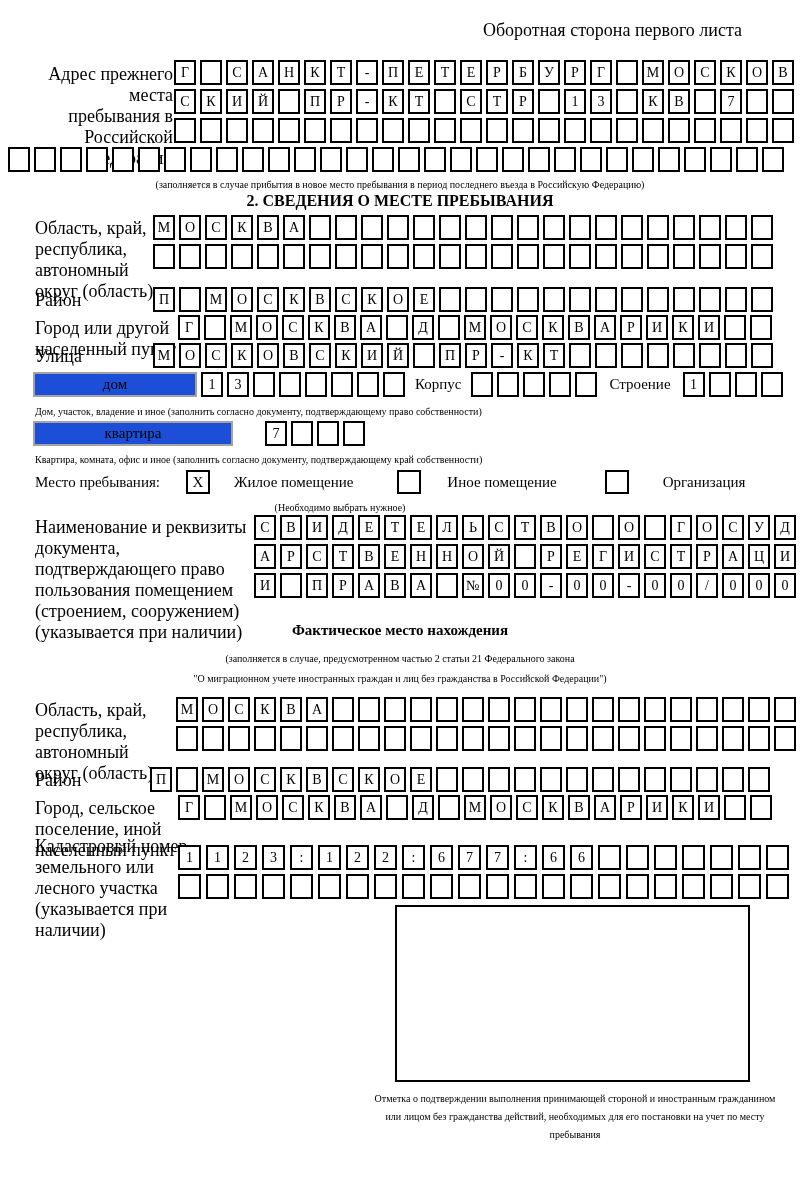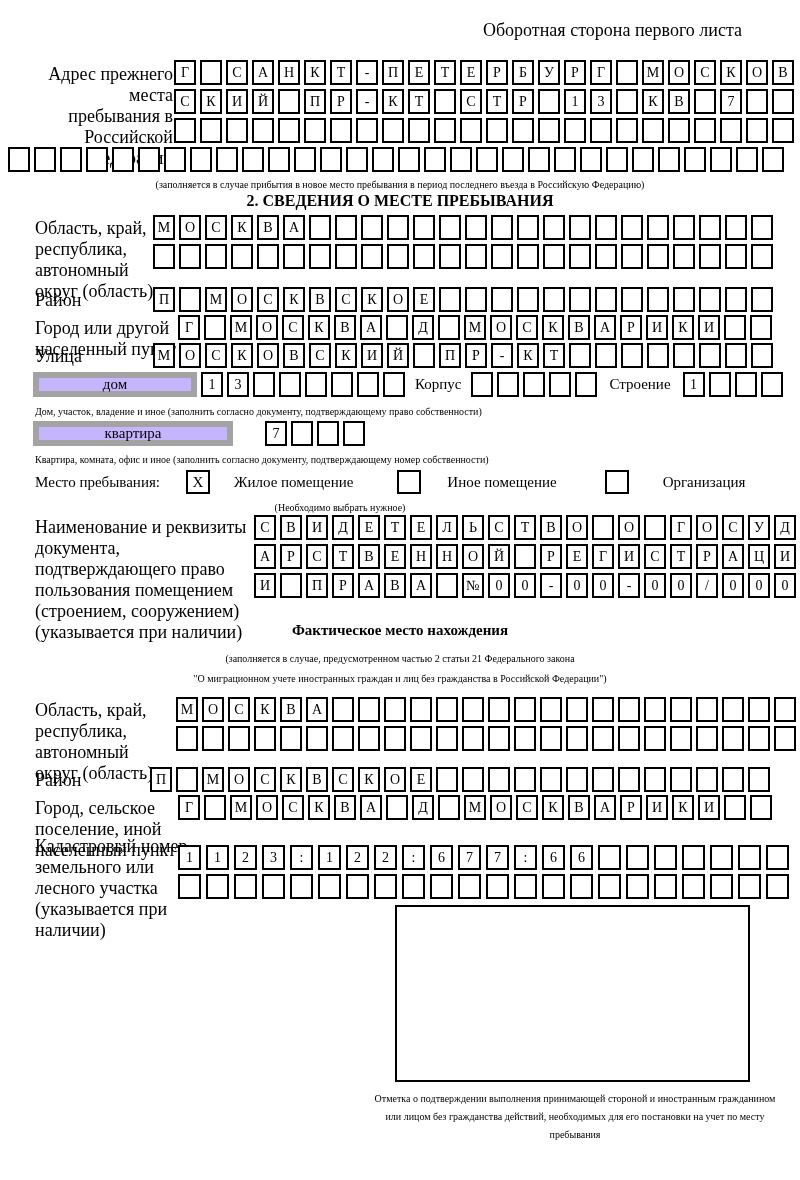--- a/index.html
+++ b/index.html
@@ -17,22 +17,22 @@
   .rows-col{display:flex;flex-direction:column;gap:4px;}
   .boxrow{display:flex;gap:4px;}
   .cell{
     box-sizing:border-box;flex:none;width:22px;height:25px;
     border:2px solid #000;display:flex;align-items:center;justify-content:center;
     font-size:14px;background:#fff;
   }
   .cad .cell{width:23px;}
   .cad{gap:5px;}
   .widebox{
-    box-sizing:border-box;flex:none;height:25px;border:6px solid #a3a3a3;
-    display:flex;align-items:center;justify-content:center;font-size:15px;background:#c4b5fd;
+    box-sizing:border-box;flex:none;height:25px;border:2px solid #a3a3a3;
+    display:flex;align-items:center;justify-content:center;font-size:15px;background:#1d4ed8;
   }
   .inline-lab{font-size:15px;white-space:nowrap;}
   .chk{
     box-sizing:border-box;flex:none;width:24px;height:24px;border:2px solid #000;
     display:flex;align-items:center;justify-content:center;font-size:15px;background:#fff;
   }
   .hrow{display:flex;align-items:center;gap:4px;}
   .stamp{box-sizing:border-box;border:2px solid #000;background:#fff;}
 </style>
 </head>
@@ -330,21 +330,21 @@
 
   <div class="abs hrow" style="top:421px;left:33px;gap:32px;">
     <div class="widebox" style="width:200px;">квартира</div>
     <div class="boxrow">
         <span class="cell">7</span>
         <span class="cell"></span>
         <span class="cell"></span>
         <span class="cell"></span>
       </div>
   </div>
-  <div class="abs note" style="top:451px;left:35px;">Квартира, комната, офис и иное (заполнить согласно документу, подтверждающему номер собственности)</div>
+  <div class="abs note" style="top:451px;left:35px;">Квартира, комната, офис и иное (заполнить согласно документу, подтверждающему край собственности)</div>
 
   <div class="abs hrow" style="top:470px;left:35px;gap:16px;">
     <span class="inline-lab">Место пребывания:</span>
     <span class="chk" style="margin-left:10px;">X</span>
     <span class="inline-lab" style="margin-left:8px;">Жилое помещение</span>
     <span class="chk" style="margin-left:28px;"></span>
     <span class="inline-lab" style="margin-left:10px;">Иное помещение</span>
     <span class="chk" style="margin-left:32px;"></span>
     <span class="inline-lab" style="margin-left:18px;">Организация</span>
   </div>

